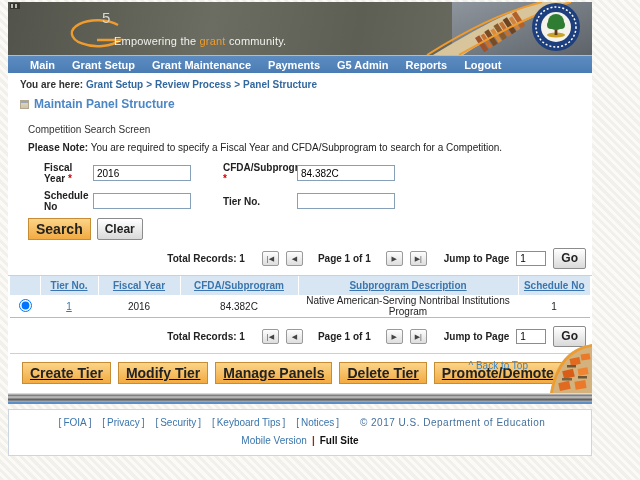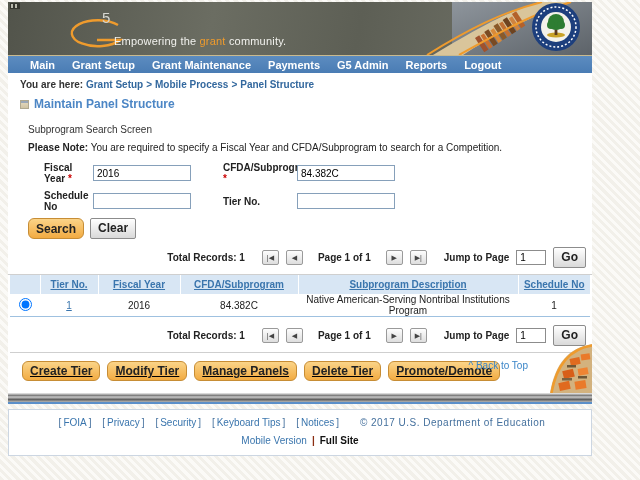--- a/index.html
+++ b/index.html
@@ -40,22 +40,22 @@
   .note b { font-weight:bold; }
 
   .sform { margin:9px 0 0 20px; display:grid; grid-template-columns:57px 100px 88px 100px;
     column-gap:8px; row-gap:6px; align-items:center; font-size:10px; }
   .sform label { font-weight:bold; color:#222;margin-left:16px; }
   .sform label .req { color:#cc0000; font-weight:bold; }
   .sform .lbl2 { padding-left:6px; }
   .sform input { width:98px; height:16px; border:1px solid #86a0ba; font-size:10px; padding:1px 3px;
     font-family:"Liberation Sans",sans-serif; }
   .fbtns { margin:6px 0 0 20px; display:flex; gap:6px; }
-  .btn-or { background:linear-gradient(#fbd488,#f2ab42); border:1px solid #c78d35; border-radius:6px;
-    font-size:12px; font-weight:bold; color:#222; padding:2px 7px 2px; cursor:pointer; font-family:"Liberation Sans",sans-serif; }
+  .btn-or { background:linear-gradient(#fbd488,#f2ab42); border:1px solid #c78d35; border-radius:0;
+    font-size:14px; font-weight:bold; color:#222; padding:2px 7px 2px; cursor:pointer; font-family:"Liberation Sans",sans-serif; }
   .btn-gr { background:linear-gradient(#ffffff,#d9d9d9); border:1px solid #8c8c8c; border-radius:2px;
     font-size:12px; font-weight:bold; color:#222; padding:2px 7px 3px; cursor:pointer; font-family:"Liberation Sans",sans-serif; }
 
   .pgn { display:flex; justify-content:flex-end; align-items:center; gap:7px; padding:8px 6px 6px 0;
     font-size:10px; font-weight:bold; color:#222; }
   .pgn.topline { border-bottom:1px solid #cfcfcf; }
   .pgn .totals { margin-right:10px; }
   .pgn .pginfo { margin:0 8px; }
   .pbtn { width:17px; height:15px; font-size:7px; line-height:12px; color:#444; text-align:center;
     background:linear-gradient(#fdfdfd,#dedede); border:1px solid #9a9a9a; border-radius:2px; cursor:pointer; padding:0; }
@@ -146,29 +146,29 @@
     <a>Payments</a>
     <a>G5 Admin</a>
     <a>Reports</a>
     <a>Logout</a>
   </div>
 
   <div class="main">
 
     <div class="crumbs">
       <span>You are here:</span>
-      <a>Grant Setup</a><span class="sep">&gt;</span><a>Mobile Process</a><span class="sep">&gt;</span><a>Panel Structure</a>
+      <a>Grant Setup</a><span class="sep">&gt;</span><a>Review Process</a><span class="sep">&gt;</span><a>Panel Structure</a>
     </div>
 
     <div class="ptitle">
       <span class="icon"></span>
       <h1>Maintain Panel Structure</h1>
     </div>
 
-    <div class="subtitle">Subprogram Search Screen</div>
+    <div class="subtitle">Competition Search Screen</div>
 
     <div class="note">
       <b>Please Note:</b><span> You are required to specify a Fiscal Year and CFDA/Subprogram to search for a Competition.</span>
     </div>
 
     <div class="sform">
       <label><span>Fiscal Year</span> <span class="req">*</span></label>
       <input type="text" value="2016" style="">
       <label class="lbl2"><span>CFDA/Subprogram</span> <span class="req">*</span></label>
       <input type="text" value="84.382C" style="">

